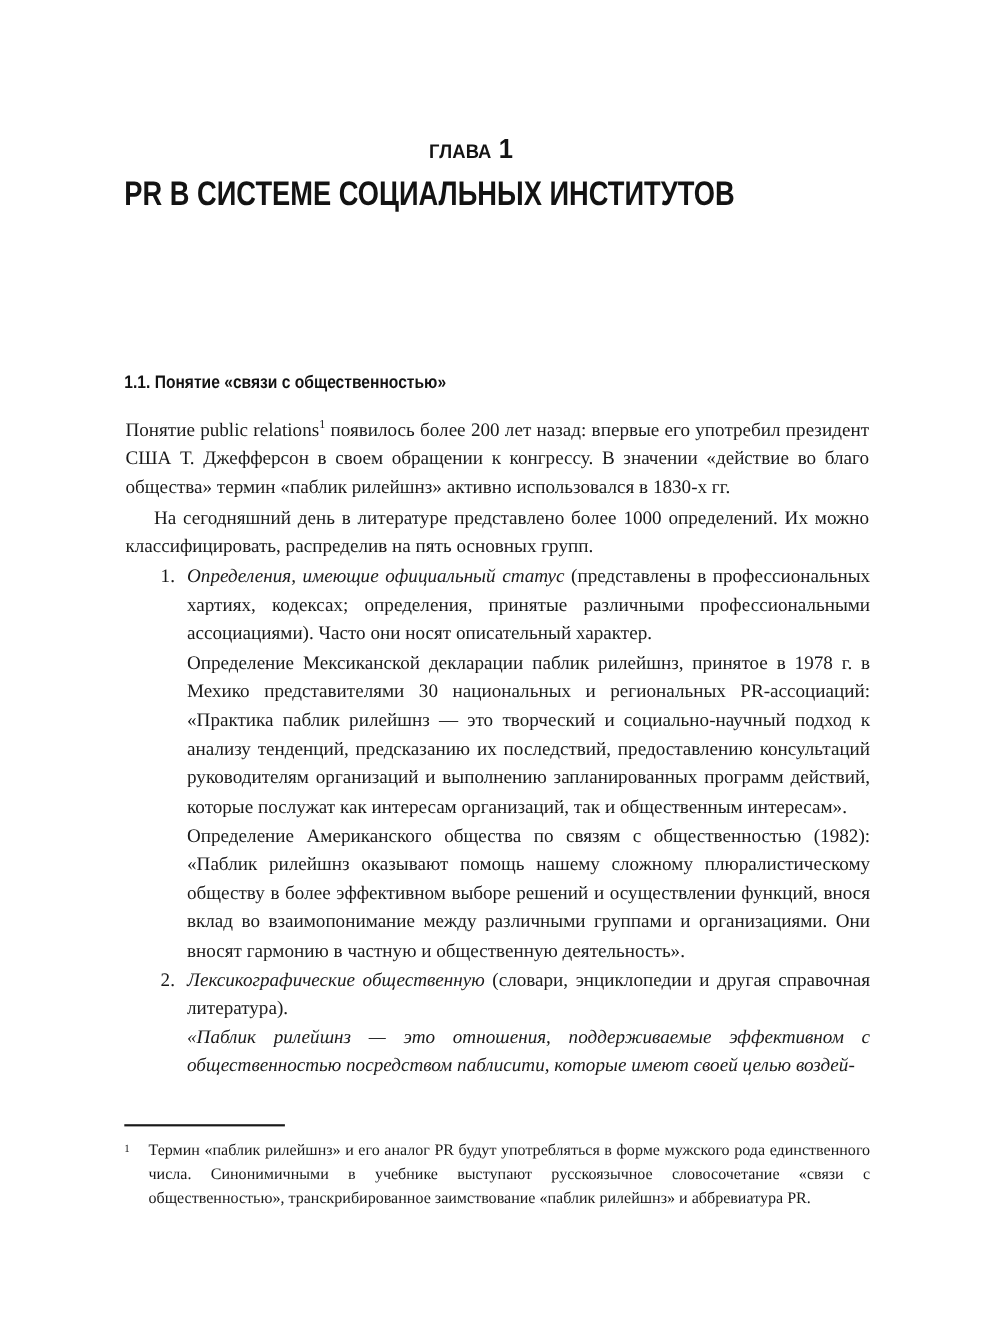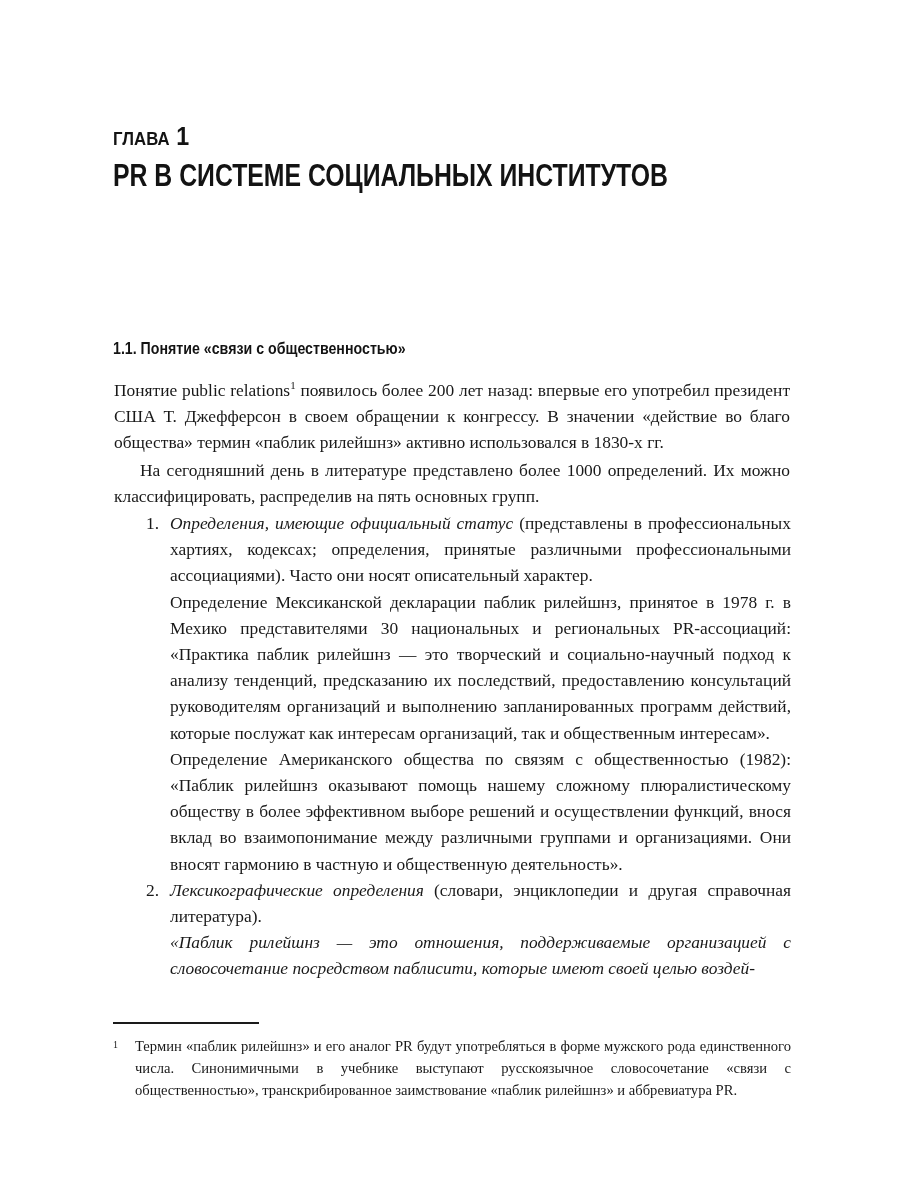--- a/index.html
+++ b/index.html
@@ -19,20 +19,21 @@
   .content {
     position: absolute;
     left: 113px;
     top: 0;
     width: 678px;
   }
 
   
   .chapter-head {
     margin-top: 123px;
+    text-align: center;
   }
   .chapter-label {
     font-family: "Liberation Sans Narrow", "Liberation Sans", "DejaVu Sans", sans-serif;
     font-weight: bold;
     font-size: 25px;
     letter-spacing: 0.1px;
     font-variant: small-caps;
     text-transform: lowercase;
     color: #131313;
     line-height: 1.05;
@@ -168,22 +169,22 @@
 
         <li>
           <span class="marker">1.</span>
           <p class="li-para"><em class="it">Определения, имеющие официальный статус</em><span> (представлены в профессиональных хартиях, кодексах; определения, принятые различными профессиональными ассоциациями). Часто они носят описательный характер.</span></p>
           <p class="li-para">Определение Мексиканской декларации паблик рилейшнз, принятое в 1978 г. в Мехико представителями 30 национальных и региональных PR-ассоциаций: «Практика паблик рилейшнз — это творческий и социально-научный подход к анализу тенденций, предсказанию их последствий, предоставлению консультаций руководителям организаций и выполнению запланированных программ действий, которые послужат как интересам организаций, так и общественным интересам».</p>
           <p class="li-para">Определение Американского общества по связям с общественностью (1982): «Паблик рилейшнз оказывают помощь нашему сложному плюралистическому обществу в более эффективном выборе решений и осуществлении функций, внося вклад во взаимопонимание между различными группами и организациями. Они вносят гармонию в частную и общественную деятельность».</p>
         </li>
 
         <li>
           <span class="marker">2.</span>
-          <p class="li-para"><em class="it">Лексикографические определения</em><span> (словари, энциклопедии и другая справочная литература).</span></p>
-          <p class="li-para all-italic">«Паблик рилейшнз — это отношения, поддерживаемые организацией с словосочетание посредством паблисити, которые имеют своей целью воздей-</p>
+          <p class="li-para"><em class="it">Лексикографические общественную</em><span> (словари, энциклопедии и другая справочная литература).</span></p>
+          <p class="li-para all-italic">«Паблик рилейшнз — это отношения, поддерживаемые эффективном с общественностью посредством паблисити, которые имеют своей целью воздей-</p>
         </li>
 
       </ol>
     </div>
   </div>
 
   <div class="footnote">
     <div class="footnote-rule"></div>
     <div class="footnote-body">
       <span class="footnote-marker">1</span><span>Термин «паблик рилейшнз» и его аналог PR будут употребляться в форме мужского рода единственного числа. Синонимичными в учебнике выступают русскоязычное словосочетание «связи с общественностью», транскрибированное заимствование «паблик рилейшнз» и аббревиатура PR.</span>

